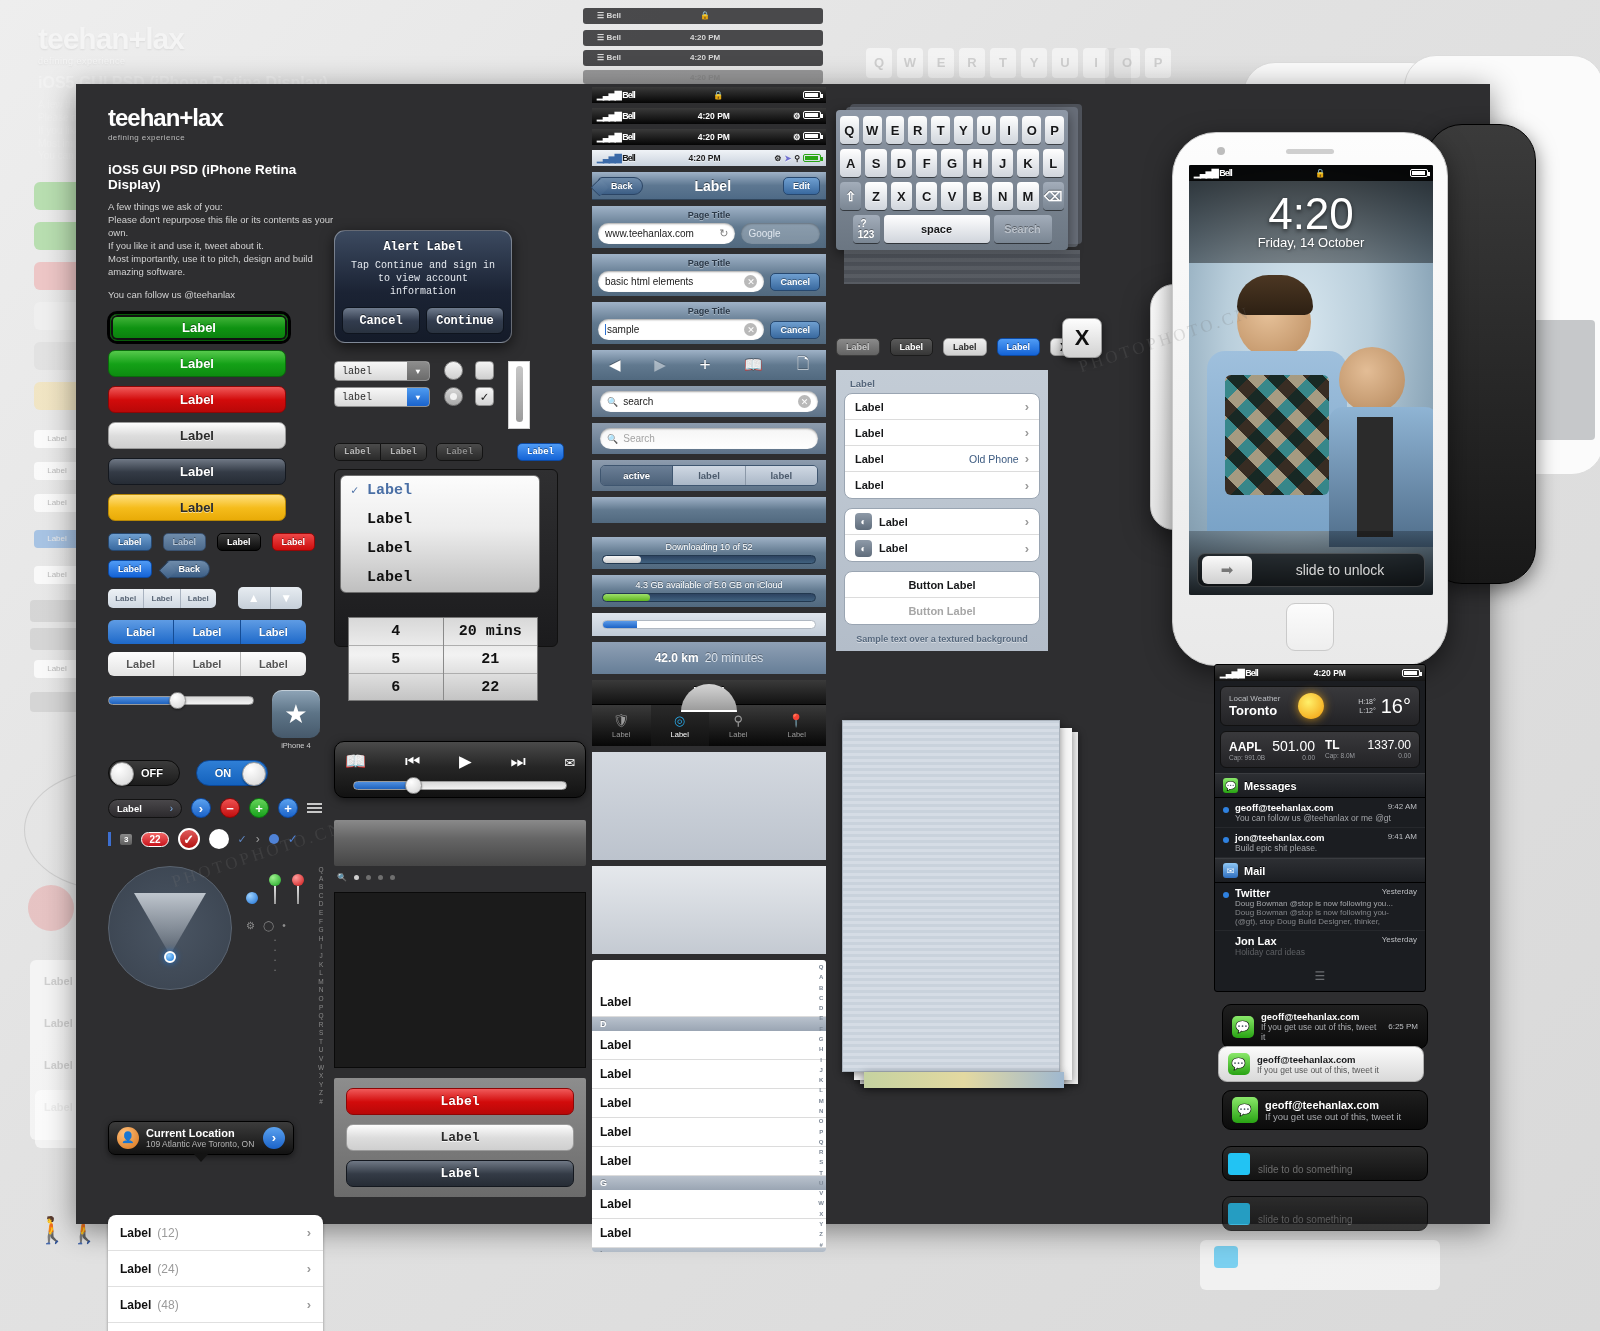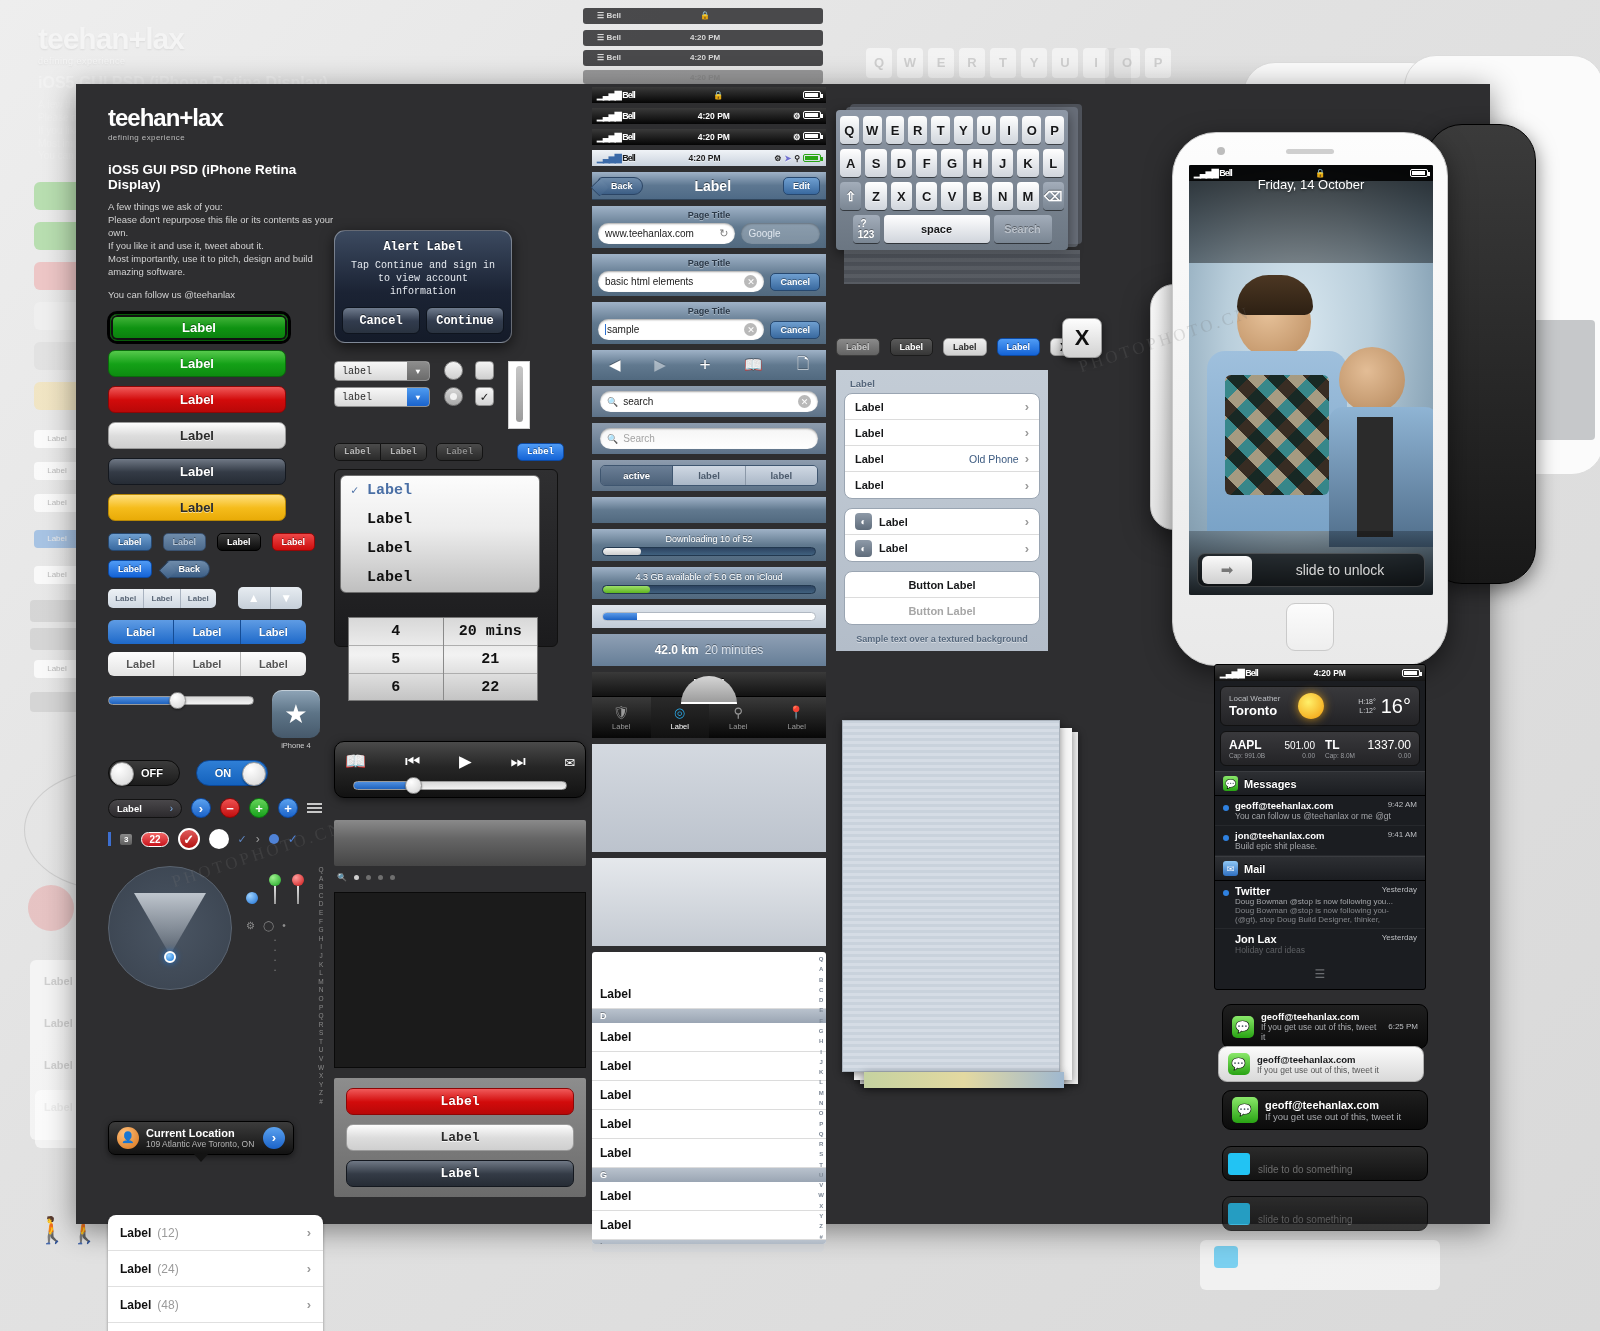--- a/index.html
+++ b/index.html
@@ -788,21 +788,21 @@
                     text-shadow:0 -1px 0 rgba(0,0,0,.4)">active</div>
         <div style="flex:1;display:flex;align-items:center;justify-content:center;font-size:9.5px;font-weight:bold;
                     background:linear-gradient(#cfd8e3,#aab7c7);color:#4b5a6c;border-right:1px solid #8b98a8">label</div>
         <div style="flex:1;display:flex;align-items:center;justify-content:center;font-size:9.5px;font-weight:bold;
                     background:linear-gradient(#cfd8e3,#aab7c7);color:#4b5a6c">label</div>
       </div>
     </div>
 
     <div style="margin-top:6px;height:26px;background:linear-gradient(#9fb2c7,#61798f 50%,#51697f)"></div>
 
-    <div class="progwrap" style="margin-top:6px">
+    <div class="progwrap" style="margin-top:14px">
       <div class="progtext">Downloading 10 of 52</div>
       <div class="progbar">
           <i style="width:18%;background:linear-gradient(#f6f6f6,#cfcfcf)"></i>
         </div>
     </div>
 
     <div class="progwrap" style="margin-top:6px">
       <div class="progtext">4.3 GB available of 5.0 GB on iCloud</div>
       <div class="progbar" style="background:linear-gradient(#2d4360,#40617f)">
           <i style="width:22%;background:linear-gradient(#9ee06a,#5fb520)"></i>
@@ -1051,20 +1051,21 @@
 
         <div style="position:absolute;left:0;top:0;right:0;height:98px;
                     background:linear-gradient(rgba(0,0,0,.72),rgba(0,0,0,.42))"></div>
         <div class="statusbar" style="position:relative;background:rgba(0,0,0,.85)">
           <span class="bars">▁▃▅▇ <b>Bell</b></span>
           <span>🔒</span>
           <span class="battery">
               <i></i>
             </span>
         </div>
+        <div class="lock-time" style="position:relative;margin-top:8px">4:20</div>
         <div class="lock-date" style="position:relative">Friday, 14 October</div>
 
         <div style="position:absolute;left:0;right:0;bottom:0;height:64px;background:linear-gradient(rgba(0,0,0,.25),rgba(0,0,0,.8))"></div>
         <div class="slide-bar">
           <div class="slide-knob">
               <span>➡</span>
             </div>
           <div class="slide-txt">slide to unlock</div>
         </div>
       </div>
@@ -1095,21 +1096,21 @@
           </div>
           <div style="color:#fff;font-size:20px;font-weight:300">16°</div>
         </div>
       </div>
 
       <div class="nc-widget" style="display:block">
         <div style="display:flex;">
           <div style="flex:1">
             <div style="display:flex;justify-content:space-between;align-items:baseline">
               <span style="color:#fff;font-size:12px;font-weight:bold">AAPL</span>
-              <span style="color:#fff;font-size:10px">501.00</span>
+              <span style="color:#fff;font-size:14px">501.00</span>
             </div>
             <div style="display:flex;justify-content:space-between">
               <span style="color:#9a9ca0;font-size:6.5px">Cap: 991.0B</span>
               <span style="color:#9a9ca0;font-size:6.5px">0.00</span>
             </div>
           </div>
           <div style="flex:1;margin-left:10px">
             <div style="display:flex;justify-content:space-between;align-items:baseline">
               <span style="color:#fff;font-size:12px;font-weight:bold">TL</span>
               <span style="color:#fff;font-size:12px">1337.00</span>

